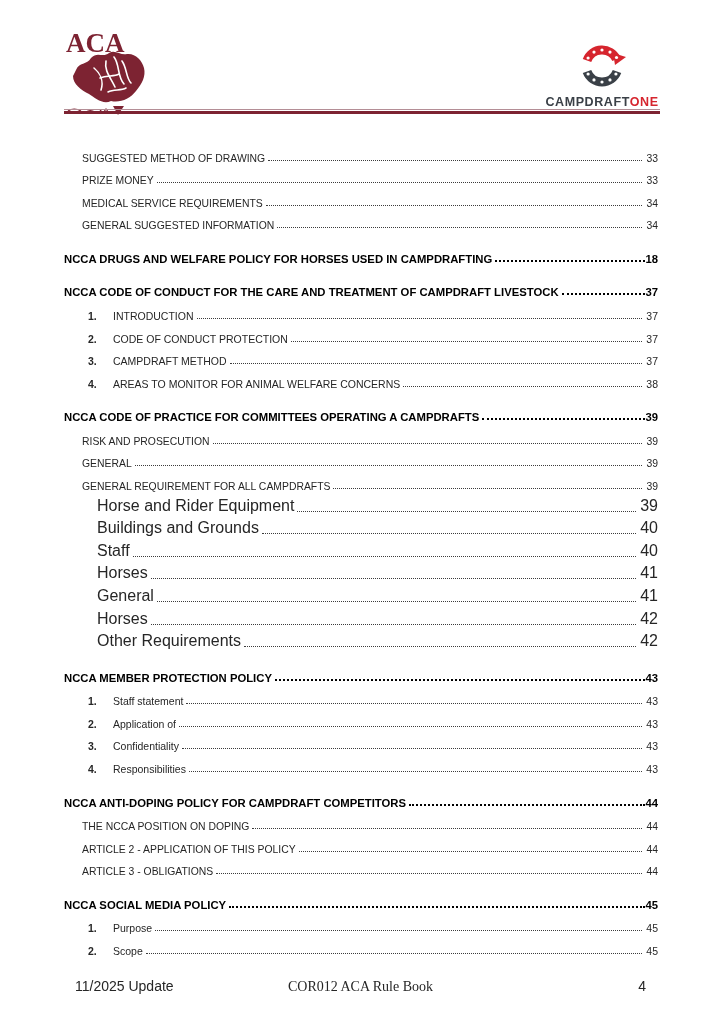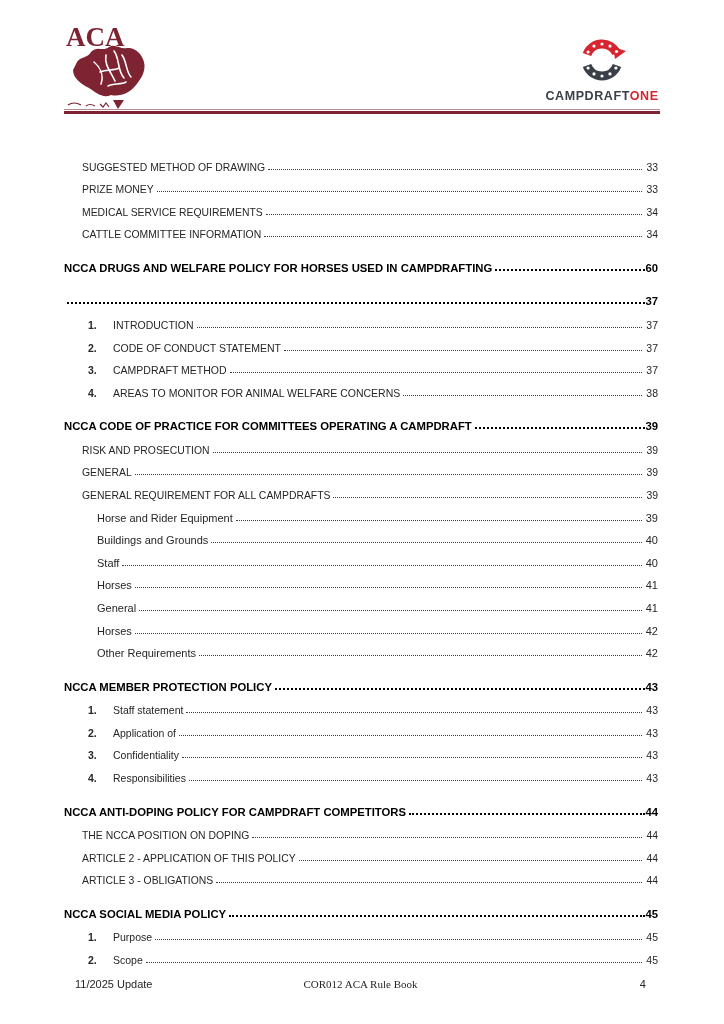--- a/index.html
+++ b/index.html
@@ -9,63 +9,63 @@
   .page {
     position:relative;
     width:724px; height:1024px;
     background:#ffffff;
     margin:0 auto;
     overflow:hidden;
   }
 
   
   .header {
-    position:absolute; top:22px; left:64px; right:62px; height:86px;
+    position:absolute; top:28px; left:64px; right:62px; height:86px;
     display:flex; justify-content:space-between; align-items:flex-start;
   }
   .aca-logo { width:122px; height:88px; }
   .cd1-logo { width:120px; margin-top:14px; text-align:center; }
   .cd1-text { font-size:12.5px; font-weight:bold; letter-spacing:0.6px; margin-top:1px; white-space:nowrap;text-align:center; }
   .cd1-text .main { color:#3a4047; }
   .cd1-text .accent { color:#d6252e; }
 
   .rule { position:absolute; top:109px; left:64px; right:64px; }
   .rule-thin  { height:1px; background:#b48e96; }
   .rule-gap   { height:1px; background:transparent; }
   .rule-thick { height:3px; background:#7d2332; }
 
   
-  .toc { position:absolute; top:150px; left:64px; right:66px; color:#262626; }
+  .toc { position:absolute; top:141px; left:64px; right:66px; color:#262626; }
 
   .toc-row { display:flex; align-items:flex-end; height:22.6px; font-size:10.4px; }
   .toc-row .label { white-space:nowrap; }
   .toc-row .leader {
     flex:1 1 auto;
     border-bottom:1.6px dotted #3c3c3c;
     margin:0 2px 3px 3px;
     min-width:8px;
   }
   .toc-row .pagenum { white-space:nowrap; padding-left:2px; }
 
   .row-h1 { font-weight:bold; font-size:11.3px; color:#000; height:23px; margin-top:10.5px; margin-bottom:1px;align-items:flex-end; }
   .row-h1 .leader { border-bottom:2px dotted #000; margin:0 0 3px 3px; }
   .row-h1 .pagenum { padding-left:0; }
 
   .row-l1 { padding-left:18px; }
-  .row-l2 { padding-left:33px; font-size:11px; }
+  .row-l2 { padding-left:33px; font-size:16px; }
 
   .row-num { padding-left:24px; }
   .row-num .num { width:25px; flex:0 0 25px; font-weight:bold; }
   .row-num { font-size:10.5px; }
 
   
   .footer {
     position:absolute; left:64px; right:64px; top:978px;
     display:flex; align-items:baseline;
-    font-size:11px; color:#262626;
+    font-size:14px; color:#262626;
   }
   .footer .f-left   { flex:1; padding-left:11px; }
   .footer .f-center { flex:1; text-align:center;font-family:Liberation Serif, serif; }
   .footer .f-right  { flex:1; text-align:right; padding-right:14px; }
 </style>
 </head>
 <body>
 
 <div class="page">
 
@@ -148,62 +148,63 @@
     <span class="pagenum">33</span>
   </div>
       <div class="toc-row row-l1">
 
     <span class="label">MEDICAL SERVICE REQUIREMENTS</span>
     <span class="leader"></span>
     <span class="pagenum">34</span>
   </div>
       <div class="toc-row row-l1">
 
-    <span class="label">CATTLE COMMITTEE INFORMATION</span>
+    <span class="label">GENERAL SUGGESTED INFORMATION</span>
     <span class="leader"></span>
     <span class="pagenum">34</span>
   </div>
       <div class="toc-row row-h1">
 
     <span class="label">NCCA DRUGS AND WELFARE POLICY FOR HORSES USED IN CAMPDRAFTING</span>
     <span class="leader"></span>
-    <span class="pagenum">60</span>
-  </div>
-      <div class="toc-row row-h1">
-
+    <span class="pagenum">18</span>
+  </div>
+      <div class="toc-row row-h1">
+
+    <span class="label">NCCA CODE OF CONDUCT FOR THE CARE AND TREATMENT OF CAMPDRAFT LIVESTOCK</span>
     <span class="leader"></span>
     <span class="pagenum">37</span>
   </div>
       <div class="toc-row row-num">
     <span class="num">1.</span>
     <span class="label">INTRODUCTION</span>
     <span class="leader"></span>
     <span class="pagenum">37</span>
   </div>
       <div class="toc-row row-num">
     <span class="num">2.</span>
-    <span class="label">CODE OF CONDUCT STATEMENT</span>
+    <span class="label">CODE OF CONDUCT PROTECTION</span>
     <span class="leader"></span>
     <span class="pagenum">37</span>
   </div>
       <div class="toc-row row-num">
     <span class="num">3.</span>
     <span class="label">CAMPDRAFT METHOD</span>
     <span class="leader"></span>
     <span class="pagenum">37</span>
   </div>
       <div class="toc-row row-num">
     <span class="num">4.</span>
     <span class="label">AREAS TO MONITOR FOR ANIMAL WELFARE CONCERNS</span>
     <span class="leader"></span>
     <span class="pagenum">38</span>
   </div>
       <div class="toc-row row-h1">
 
-    <span class="label">NCCA CODE OF PRACTICE FOR COMMITTEES OPERATING A CAMPDRAFT</span>
+    <span class="label">NCCA CODE OF PRACTICE FOR COMMITTEES OPERATING A CAMPDRAFTS</span>
     <span class="leader"></span>
     <span class="pagenum">39</span>
   </div>
       <div class="toc-row row-l1">
 
     <span class="label">RISK AND PROSECUTION</span>
     <span class="leader"></span>
     <span class="pagenum">39</span>
   </div>
       <div class="toc-row row-l1">

